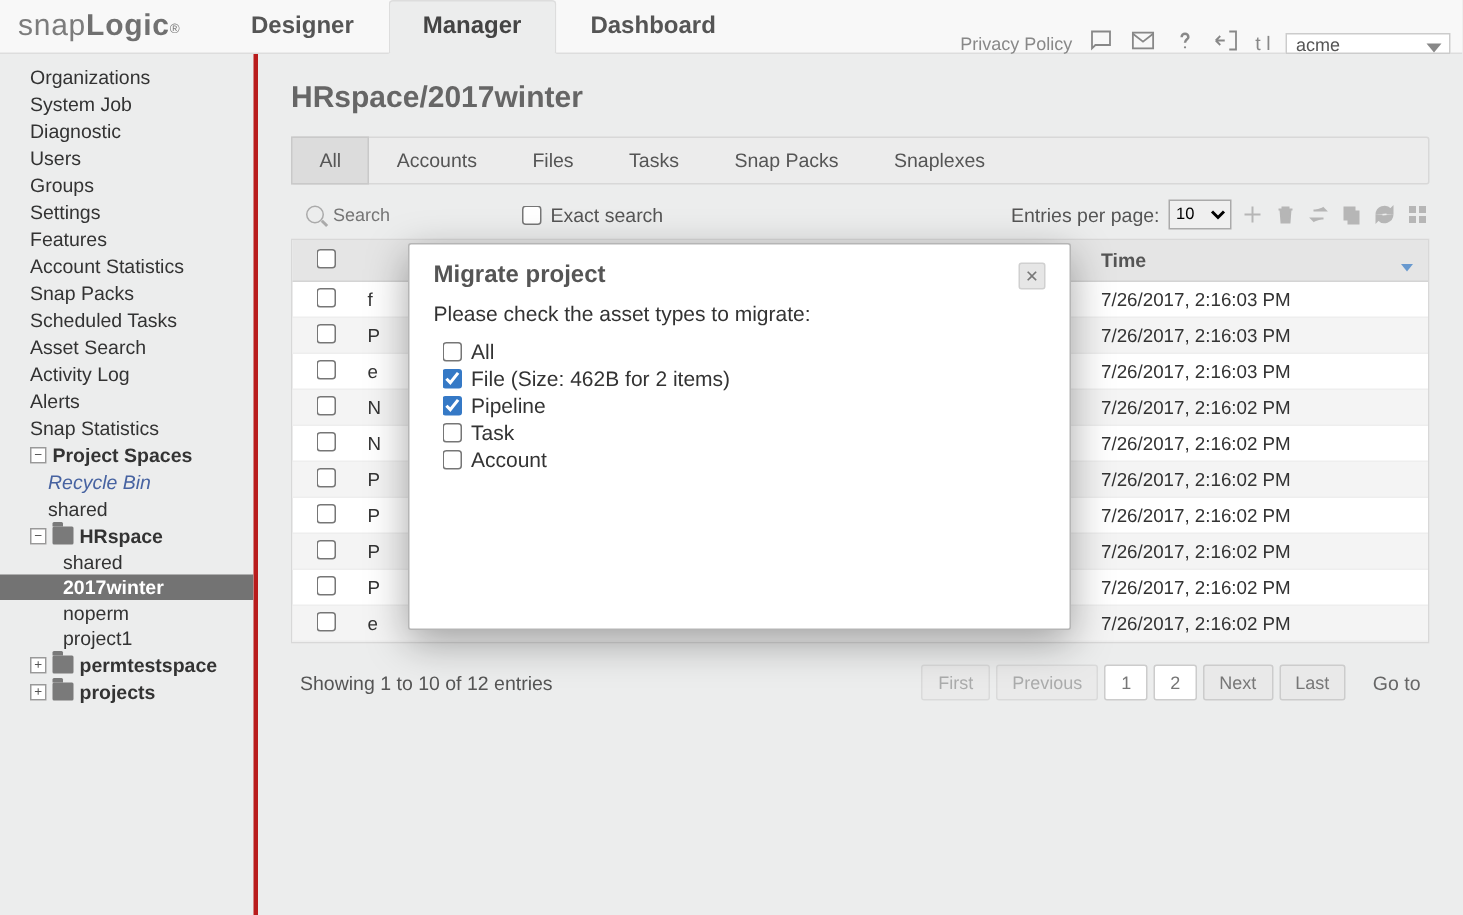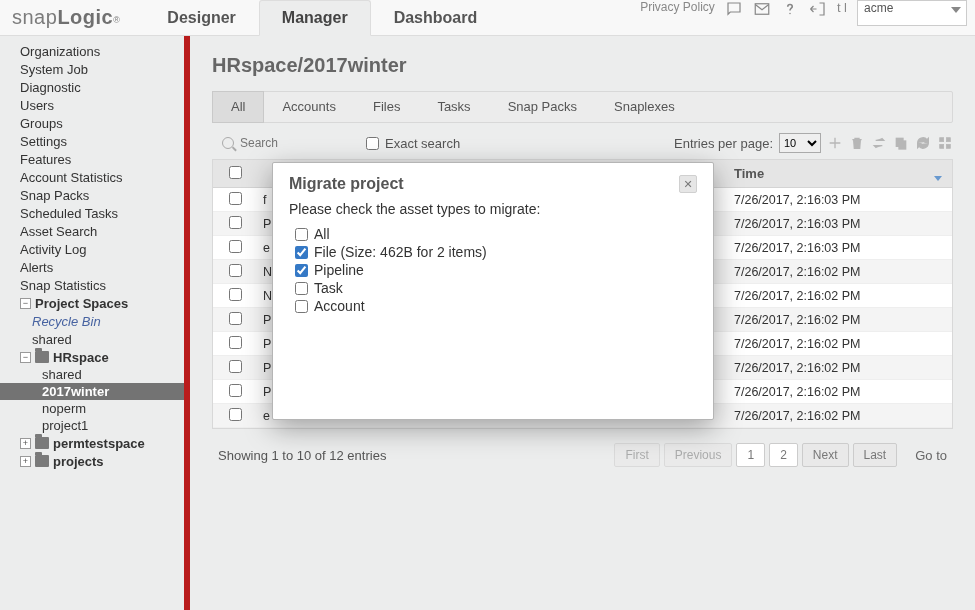--- a/index.html
+++ b/index.html
@@ -51,48 +51,48 @@
     border-bottom-color: #eceded;
     border-radius: 3px 3px 0 0;
     color:#444;
   }
   .header-right {
     position: absolute;
     right: 8px;
     top: 0;
     height: 36px;
     display: flex;
-    align-items: flex-start;
+    align-items: flex-end;
     gap: 10px;
     color: #888;
     font-size: 13px;
   }
   .header-right .lnk { color: #888; font-size: 12px; }
   .header-right .icon { width:18px; height:18px; stroke:#888; fill:none; stroke-width:1.6; cursor:pointer;}
   .org-select {
     width: 110px;
-    height: 26px;
+    height: 14px;
     border: 1px solid #ccc;
     background:#fff;
     font-size: 12px;
     padding: 0 20px 0 6px;
     color:#555;
     position: relative;
   }
   .org-select-wrap{position:relative; display:inline-block;}
   .org-select-wrap .caret{
     position:absolute; right:6px; top:7px; width:0;height:0;
     border-left:5px solid transparent;border-right:5px solid transparent;border-top:6px solid #888;
   }
   
   .body-wrap { display:flex; height: calc(100% - 36px); }
   .sidebar {
-    width: 190px;
+    width: 172px;
     background: #eceded;
-    border-right: 6px solid #b91c1c;
+    border-right: 3px solid #b91c1c;
     padding: 6px 0 0 0;
     overflow-y: auto;
     height:100%;
   }
   .sidebar .item {
     display: block;
     padding: 1.5px 8px 1.5px 20px;
     color: #333;
     font-size: 13px;
     cursor: pointer;

